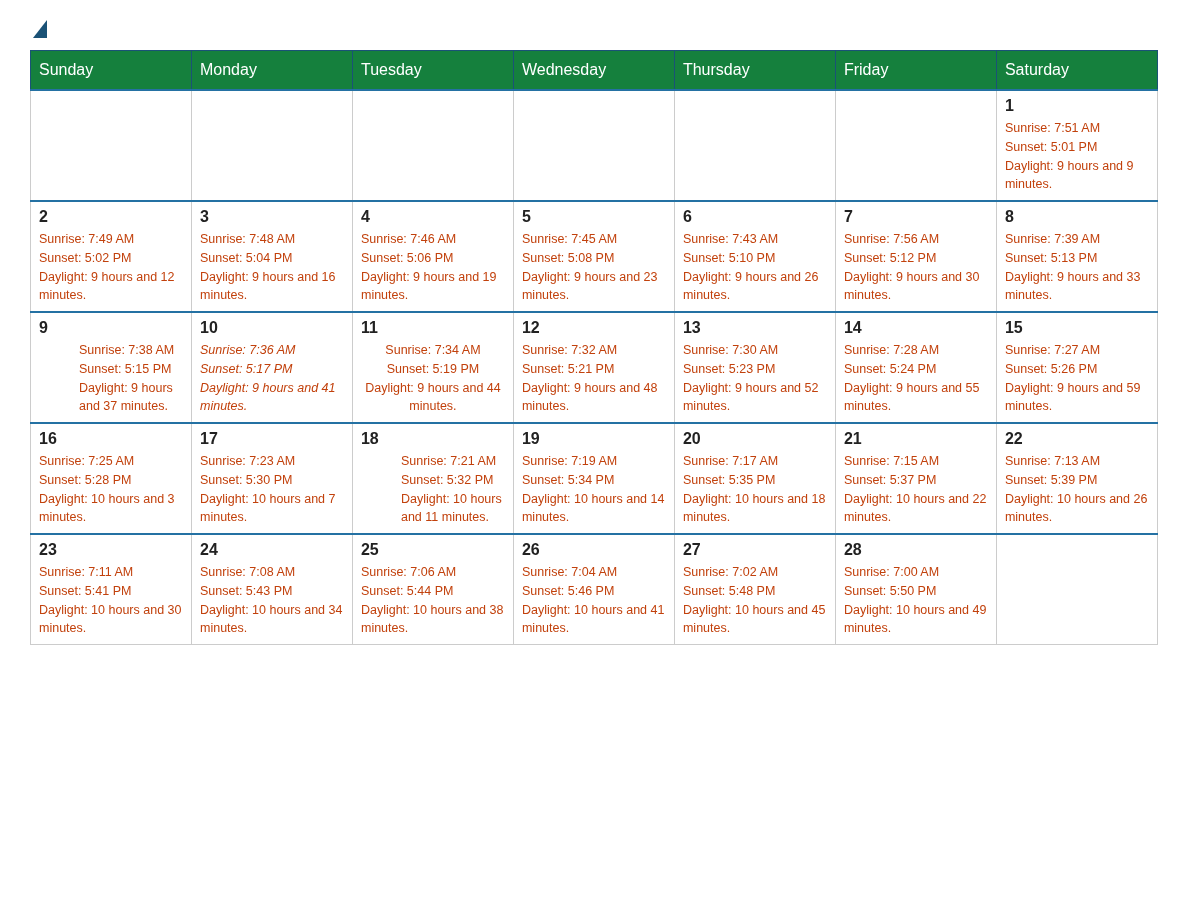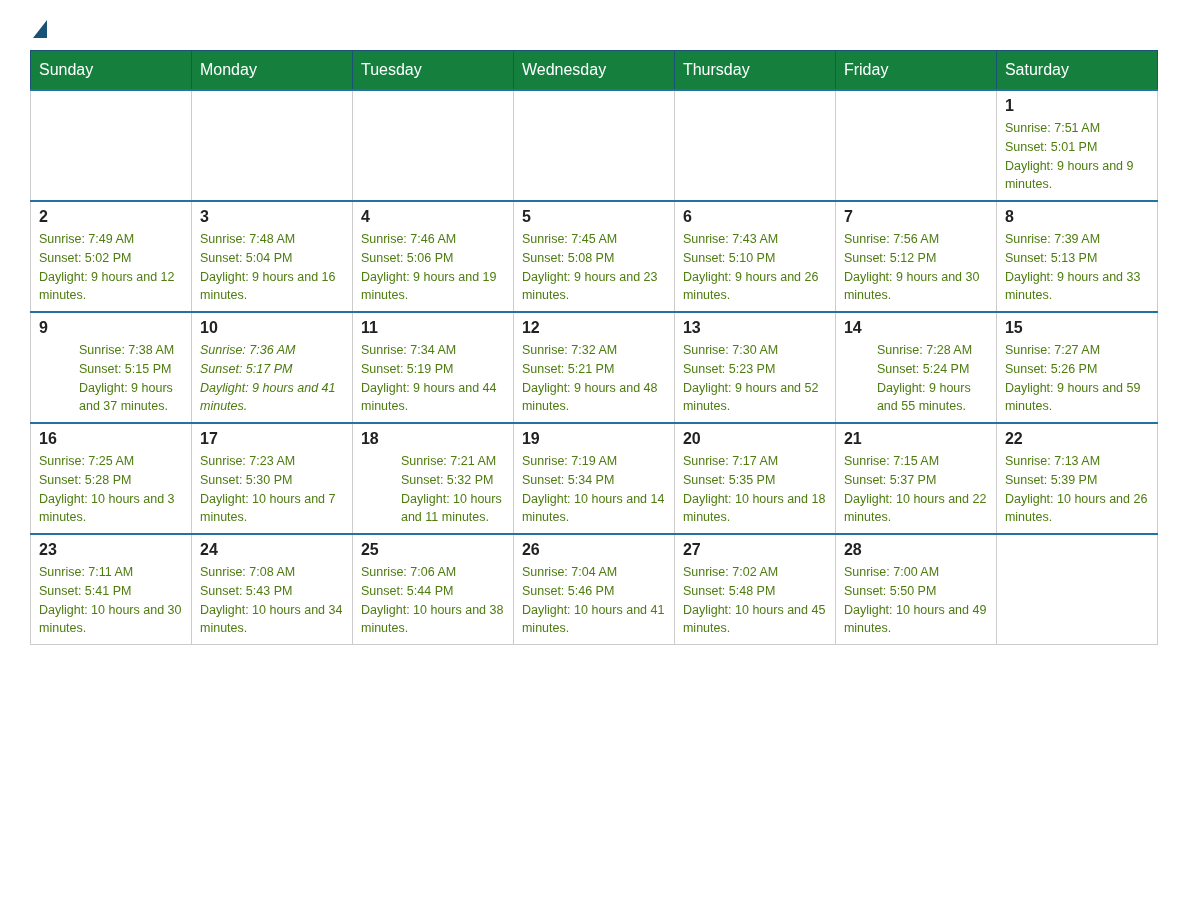--- a/index.html
+++ b/index.html
@@ -90,21 +90,21 @@
     }
     .day-number {
       font-size: 16px;
       font-weight: bold;
       color: #222;
       display: block;
       margin-bottom: 4px;
     }
     .day-info {
       font-size: 12.5px;
-      color: #4d7c0f;
+      color: #c2410c;
       line-height: 1.5;
     }
     .empty-cell {
       background: #f9f9f9;
     }
     .row-week td {
       min-height: 110px;
       height: 110px;
     }
   </style>
@@ -204,39 +204,39 @@
 Daylight: 9 hours and 37 minutes.</div>
         </td>
         <td>
           <span class="day-number">10</span>
           <div class="day-info" style="white-space: pre-line; font-style: italic;">Sunrise: 7:36 AM
 Sunset: 5:17 PM
 Daylight: 9 hours and 41 minutes.</div>
         </td>
         <td>
           <span class="day-number">11</span>
-          <div class="day-info" style="white-space: pre-line;">Sunrise: 7:34 AM
+          <div class="day-info" style="white-space: pre-line; text-align: center;">Sunrise: 7:34 AM
 Sunset: 5:19 PM
 Daylight: 9 hours and 44 minutes.</div>
         </td>
         <td>
           <span class="day-number">12</span>
           <div class="day-info" style="white-space: pre-line;">Sunrise: 7:32 AM
 Sunset: 5:21 PM
 Daylight: 9 hours and 48 minutes.</div>
         </td>
         <td>
           <span class="day-number">13</span>
           <div class="day-info" style="white-space: pre-line;">Sunrise: 7:30 AM
 Sunset: 5:23 PM
 Daylight: 9 hours and 52 minutes.</div>
         </td>
         <td>
           <span class="day-number">14</span>
-          <div class="day-info" style="white-space: pre-line; margin-left: 33px;">Sunrise: 7:28 AM
+          <div class="day-info" style="white-space: pre-line;">Sunrise: 7:28 AM
 Sunset: 5:24 PM
 Daylight: 9 hours and 55 minutes.</div>
         </td>
         <td>
           <span class="day-number">15</span>
           <div class="day-info" style="white-space: pre-line;">Sunrise: 7:27 AM
 Sunset: 5:26 PM
 Daylight: 9 hours and 59 minutes.</div>
         </td>
       </tr>

